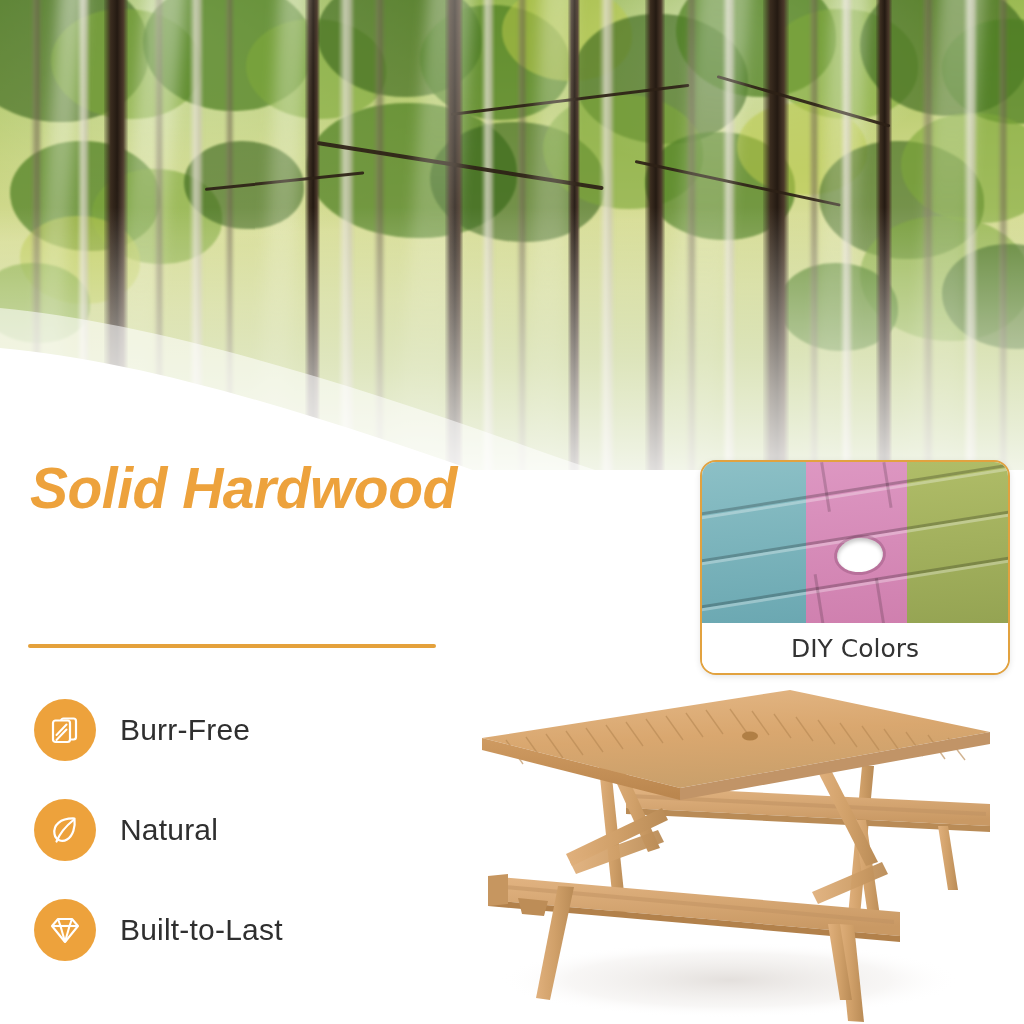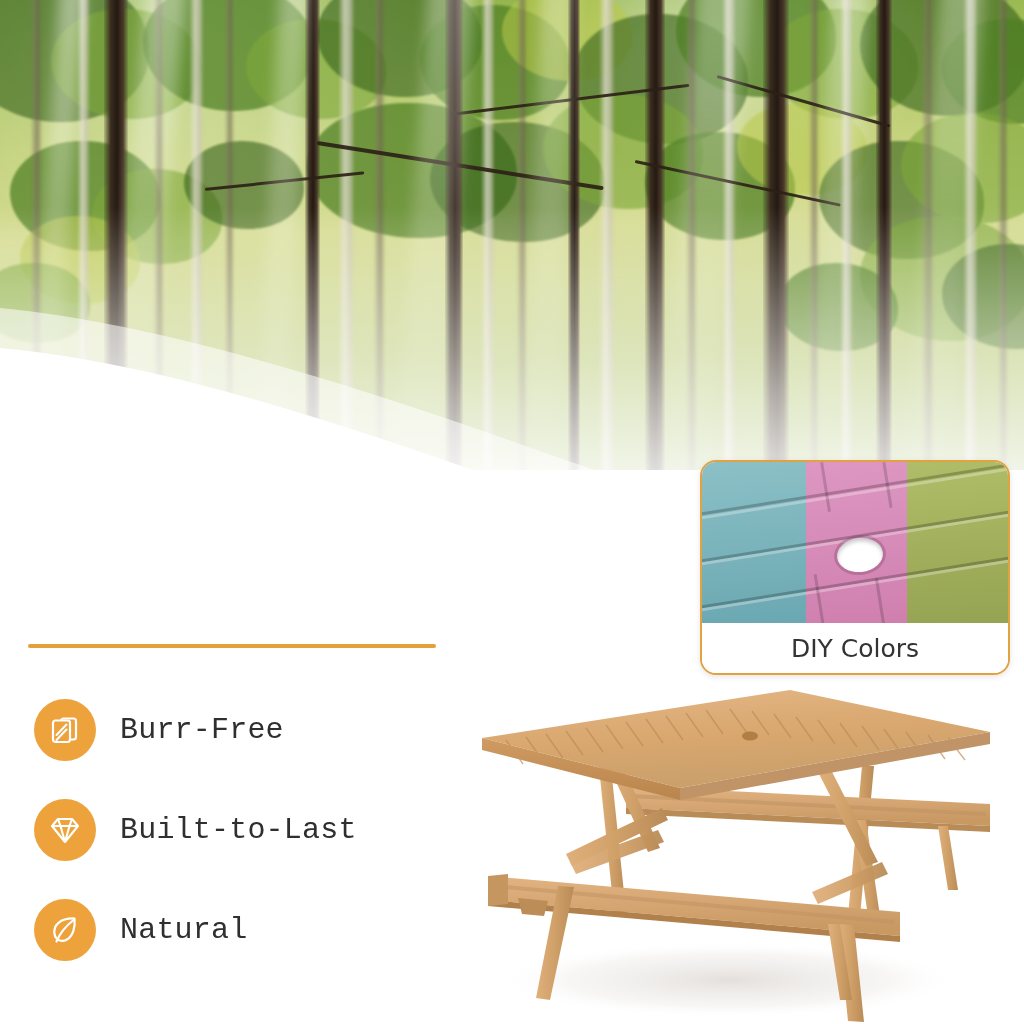--- a/index.html
+++ b/index.html
@@ -84,21 +84,21 @@
   .features { position:absolute; left:34px; top:694px; width:400px; }
   .feature { display:flex; align-items:center; height:72px; margin-bottom:28px; }
   .feature:last-child { margin-bottom:0; }
   .fcircle {
     width:62px; height:62px; border-radius:50%;
     background:#eda23c; flex:0 0 62px;
     display:flex; align-items:center; justify-content:center;
   }
   .flabel {
     margin-left:24px; font-size:30px; color:#2f2f2f;
-    font-family:Liberation Mono, monospace; letter-spacing:.2px; white-space:nowrap;
+    font-family:Liberation Sans, sans-serif; letter-spacing:.2px; white-space:nowrap;
   }
 
   
   .diy {
     position:absolute; left:700px; top:460px; width:310px; height:215px;
     border:2px solid #e2a23f; border-radius:16px; background:#fff;
     overflow:hidden; box-shadow:0 2px 6px rgba(0,0,0,.10);
   }
   .diy-img { position:absolute; left:0; top:0; width:100%; height:165px; overflow:hidden; }
   .band { position:absolute; top:0; height:100%; }
@@ -215,62 +215,63 @@
   </div>
 
   <div class="sweep">
     <svg width="1024" height="480" viewBox="0 0 1024 480" xmlns="http://www.w3.org/2000/svg">
       <path d="M0,78 C 150,92 340,150 520,214 C 700,278 880,330 1024,352 L1024,480 L0,480 Z" fill="#ffffff" opacity="0.55"></path>
       <path d="M0,118 C 160,132 350,196 535,262 C 715,326 885,372 1024,392 L1024,480 L0,480 Z" fill="#ffffff"></path>
     </svg>
   </div>
 
   <div class="headline">
+    <span>Solid Hardwood</span>
   </div>
 
   <div class="divider"></div>
 
   <div class="features">
 
     <div class="feature">
       <span class="fcircle">
         <svg width="34" height="34" viewBox="0 0 34 34" xmlns="http://www.w3.org/2000/svg">
           <rect x="13" y="5.5" width="15" height="21" rx="2.5" fill="none" stroke="#fff" stroke-width="2.2"></rect>
           <rect x="5" y="7.5" width="17" height="21.5" rx="2.5" fill="#eda23c" stroke="#fff" stroke-width="2.2"></rect>
           <line x1="8.5" y1="22" x2="18.5" y2="11.5" stroke="#fff" stroke-width="2" stroke-linecap="round"></line>
           <line x1="8.5" y1="27" x2="18.5" y2="16.5" stroke="#fff" stroke-width="2" stroke-linecap="round"></line>
         </svg>
       </span>
       <span class="flabel">Burr-Free</span>
+    </div>
+
+    <div class="feature">
+      <span class="fcircle">
+        <svg width="34" height="34" viewBox="0 0 34 34" xmlns="http://www.w3.org/2000/svg">
+          <path d="M26.5 5.5 C 12 5 5 12.5 6.5 21 C 7.6 27.3 14 29.5 19 26.5 C 25 22.9 27.5 14 26.5 5.5 Z" fill="none" stroke="#fff" stroke-width="2.2" stroke-linejoin="round"></path>
+          <path d="M25.5 7 C 18 13 12 20 8.5 28.5" fill="none" stroke="#fff" stroke-width="2.2" stroke-linecap="round"></path>
+        </svg>
+      </span>
+      <span class="flabel">Natural</span>
     </div>
 
     <div class="feature">
       <span class="fcircle">
         <svg width="34" height="34" viewBox="0 0 34 34" xmlns="http://www.w3.org/2000/svg">
           <g fill="none" stroke="#fff" stroke-width="2.1" stroke-linejoin="round">
             <path d="M4 13 L 10 6 L 24 6 L 30 13 L 17 29 Z"></path>
             <line x1="4" y1="13" x2="30" y2="13"></line>
             <line x1="10" y1="6" x2="12.5" y2="13"></line>
             <line x1="24" y1="6" x2="21.5" y2="13"></line>
             <line x1="12.5" y1="13" x2="17" y2="29"></line>
             <line x1="21.5" y1="13" x2="17" y2="29"></line>
           </g>
         </svg>
       </span>
       <span class="flabel">Built-to-Last</span>
-    </div>
-
-    <div class="feature">
-      <span class="fcircle">
-        <svg width="34" height="34" viewBox="0 0 34 34" xmlns="http://www.w3.org/2000/svg">
-          <path d="M26.5 5.5 C 12 5 5 12.5 6.5 21 C 7.6 27.3 14 29.5 19 26.5 C 25 22.9 27.5 14 26.5 5.5 Z" fill="none" stroke="#fff" stroke-width="2.2" stroke-linejoin="round"></path>
-          <path d="M25.5 7 C 18 13 12 20 8.5 28.5" fill="none" stroke="#fff" stroke-width="2.2" stroke-linecap="round"></path>
-        </svg>
-      </span>
-      <span class="flabel">Natural</span>
     </div>
 
   </div>
 
   <div class="diy">
     <div class="diy-img">
       <div class="band band-a"></div>
       <div class="band band-b"></div>
       <div class="band band-c"></div>
 

